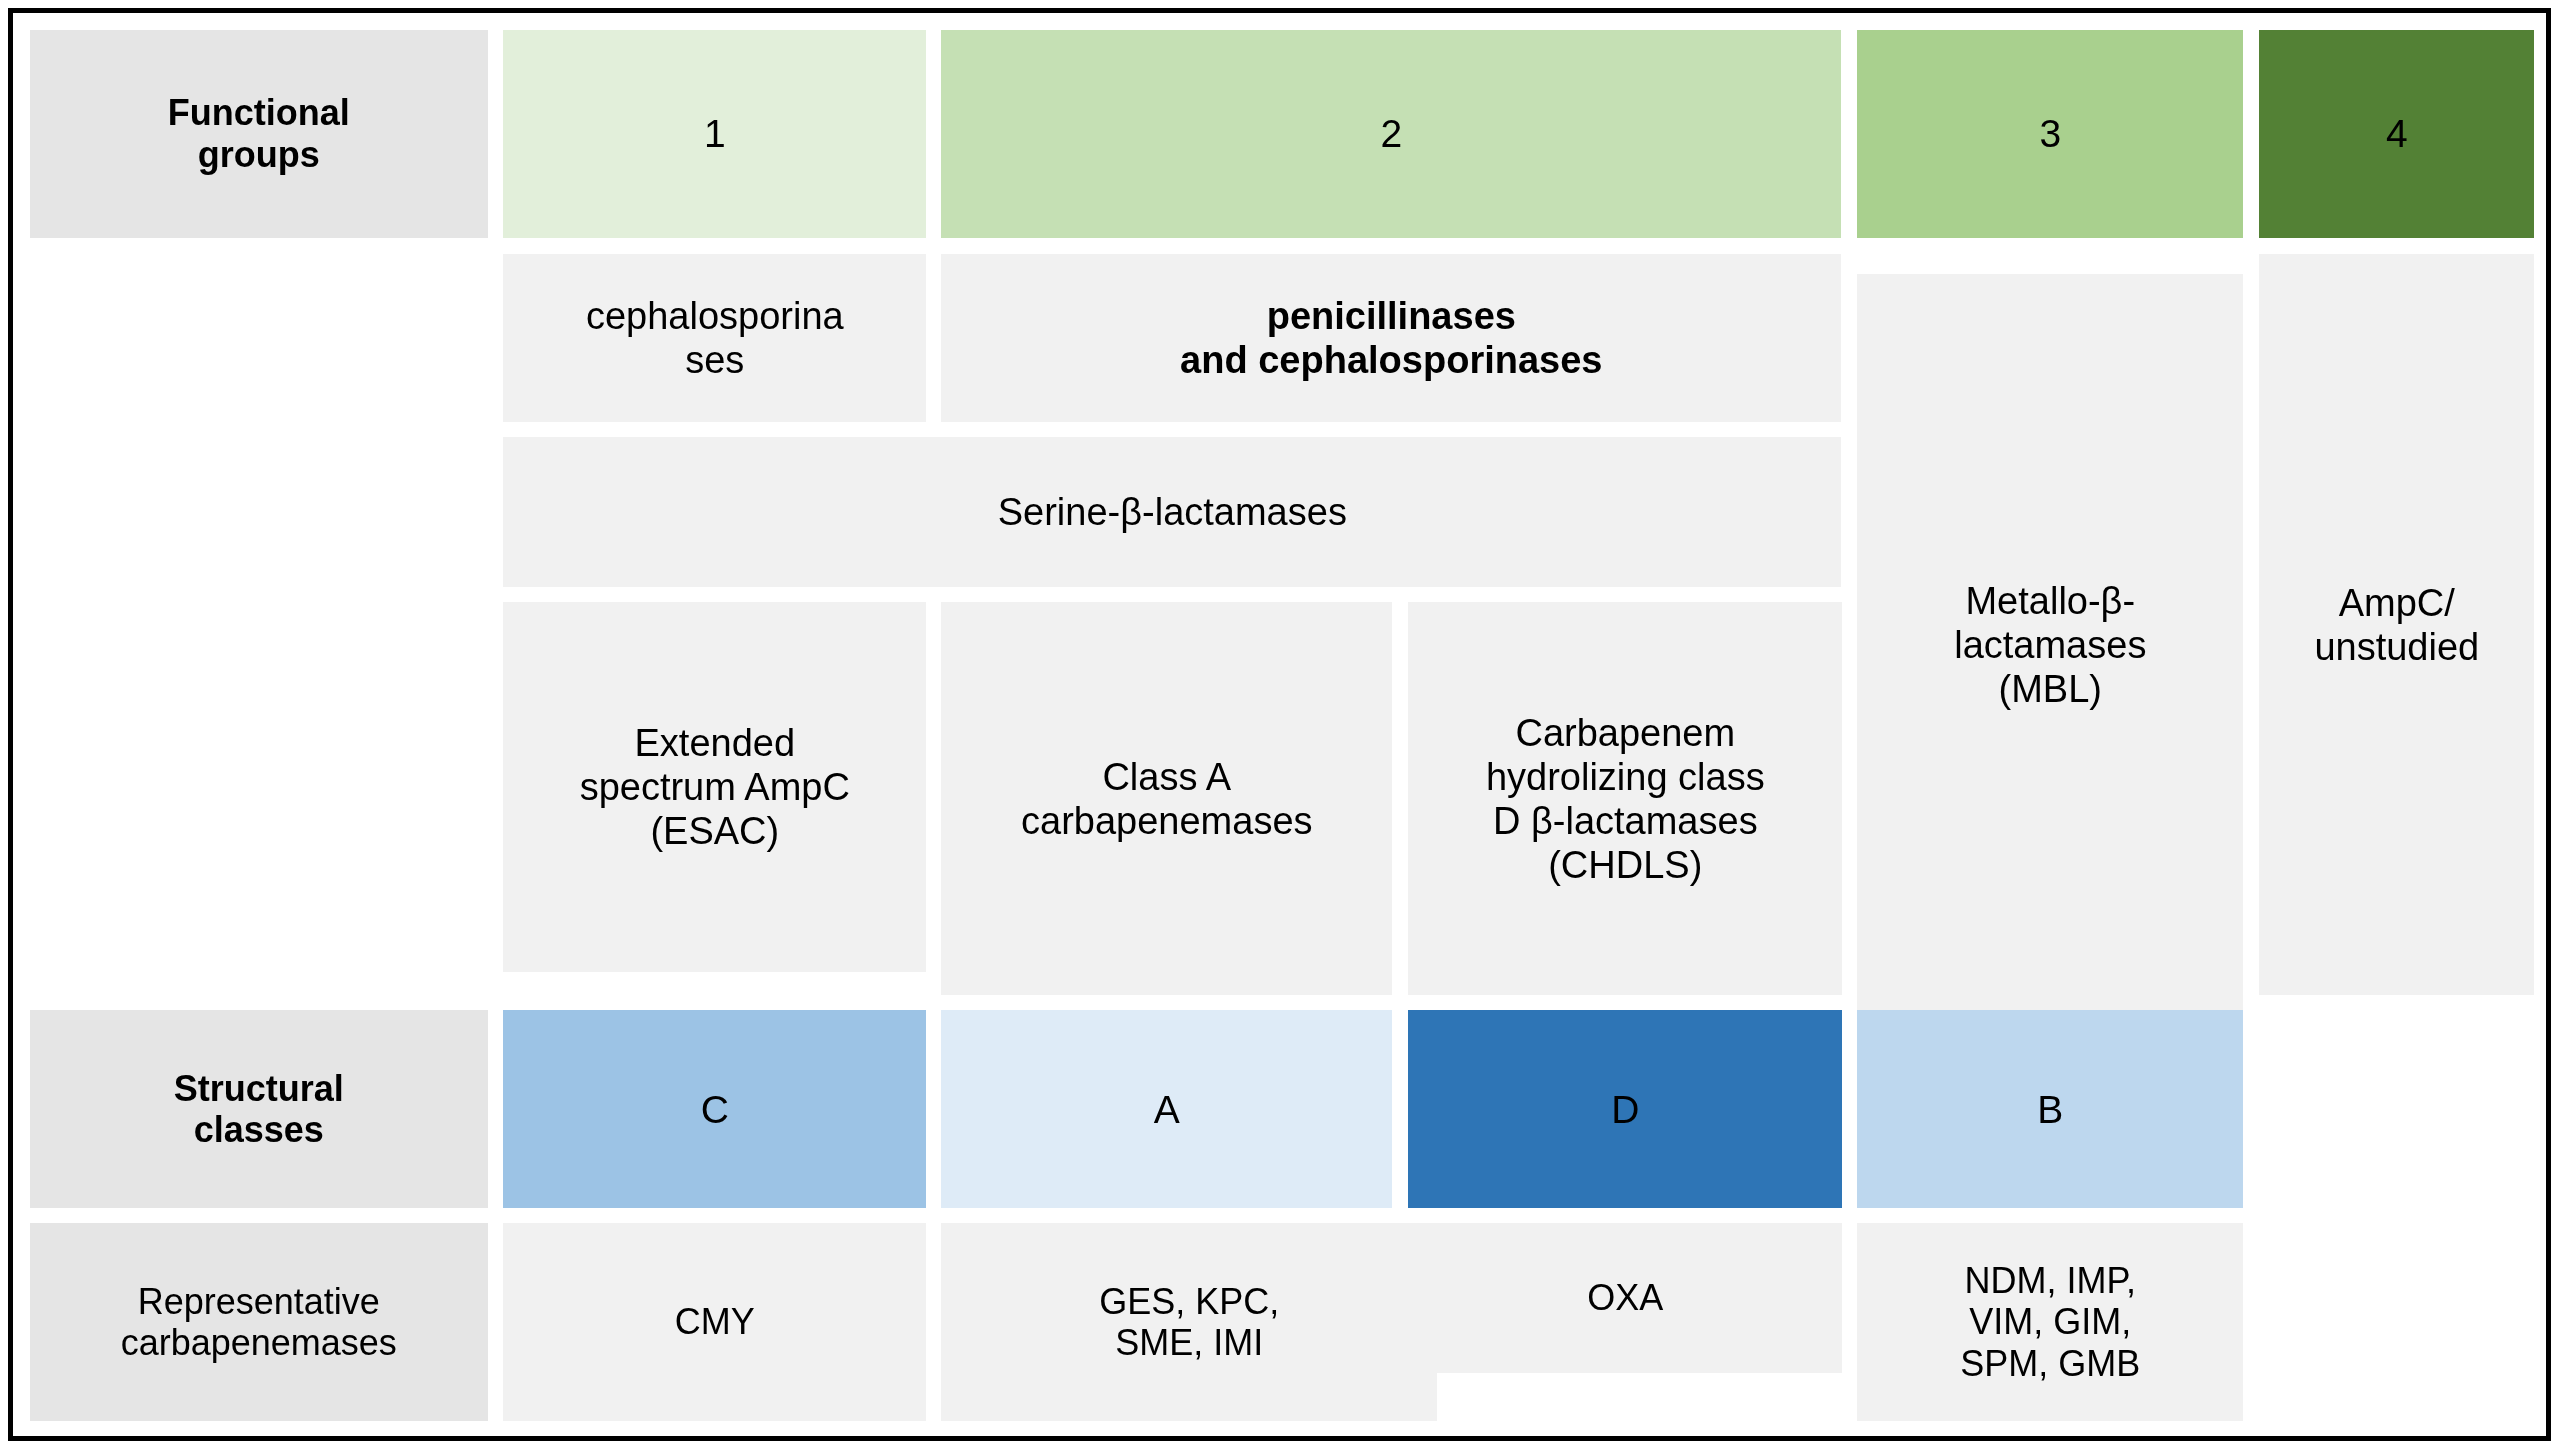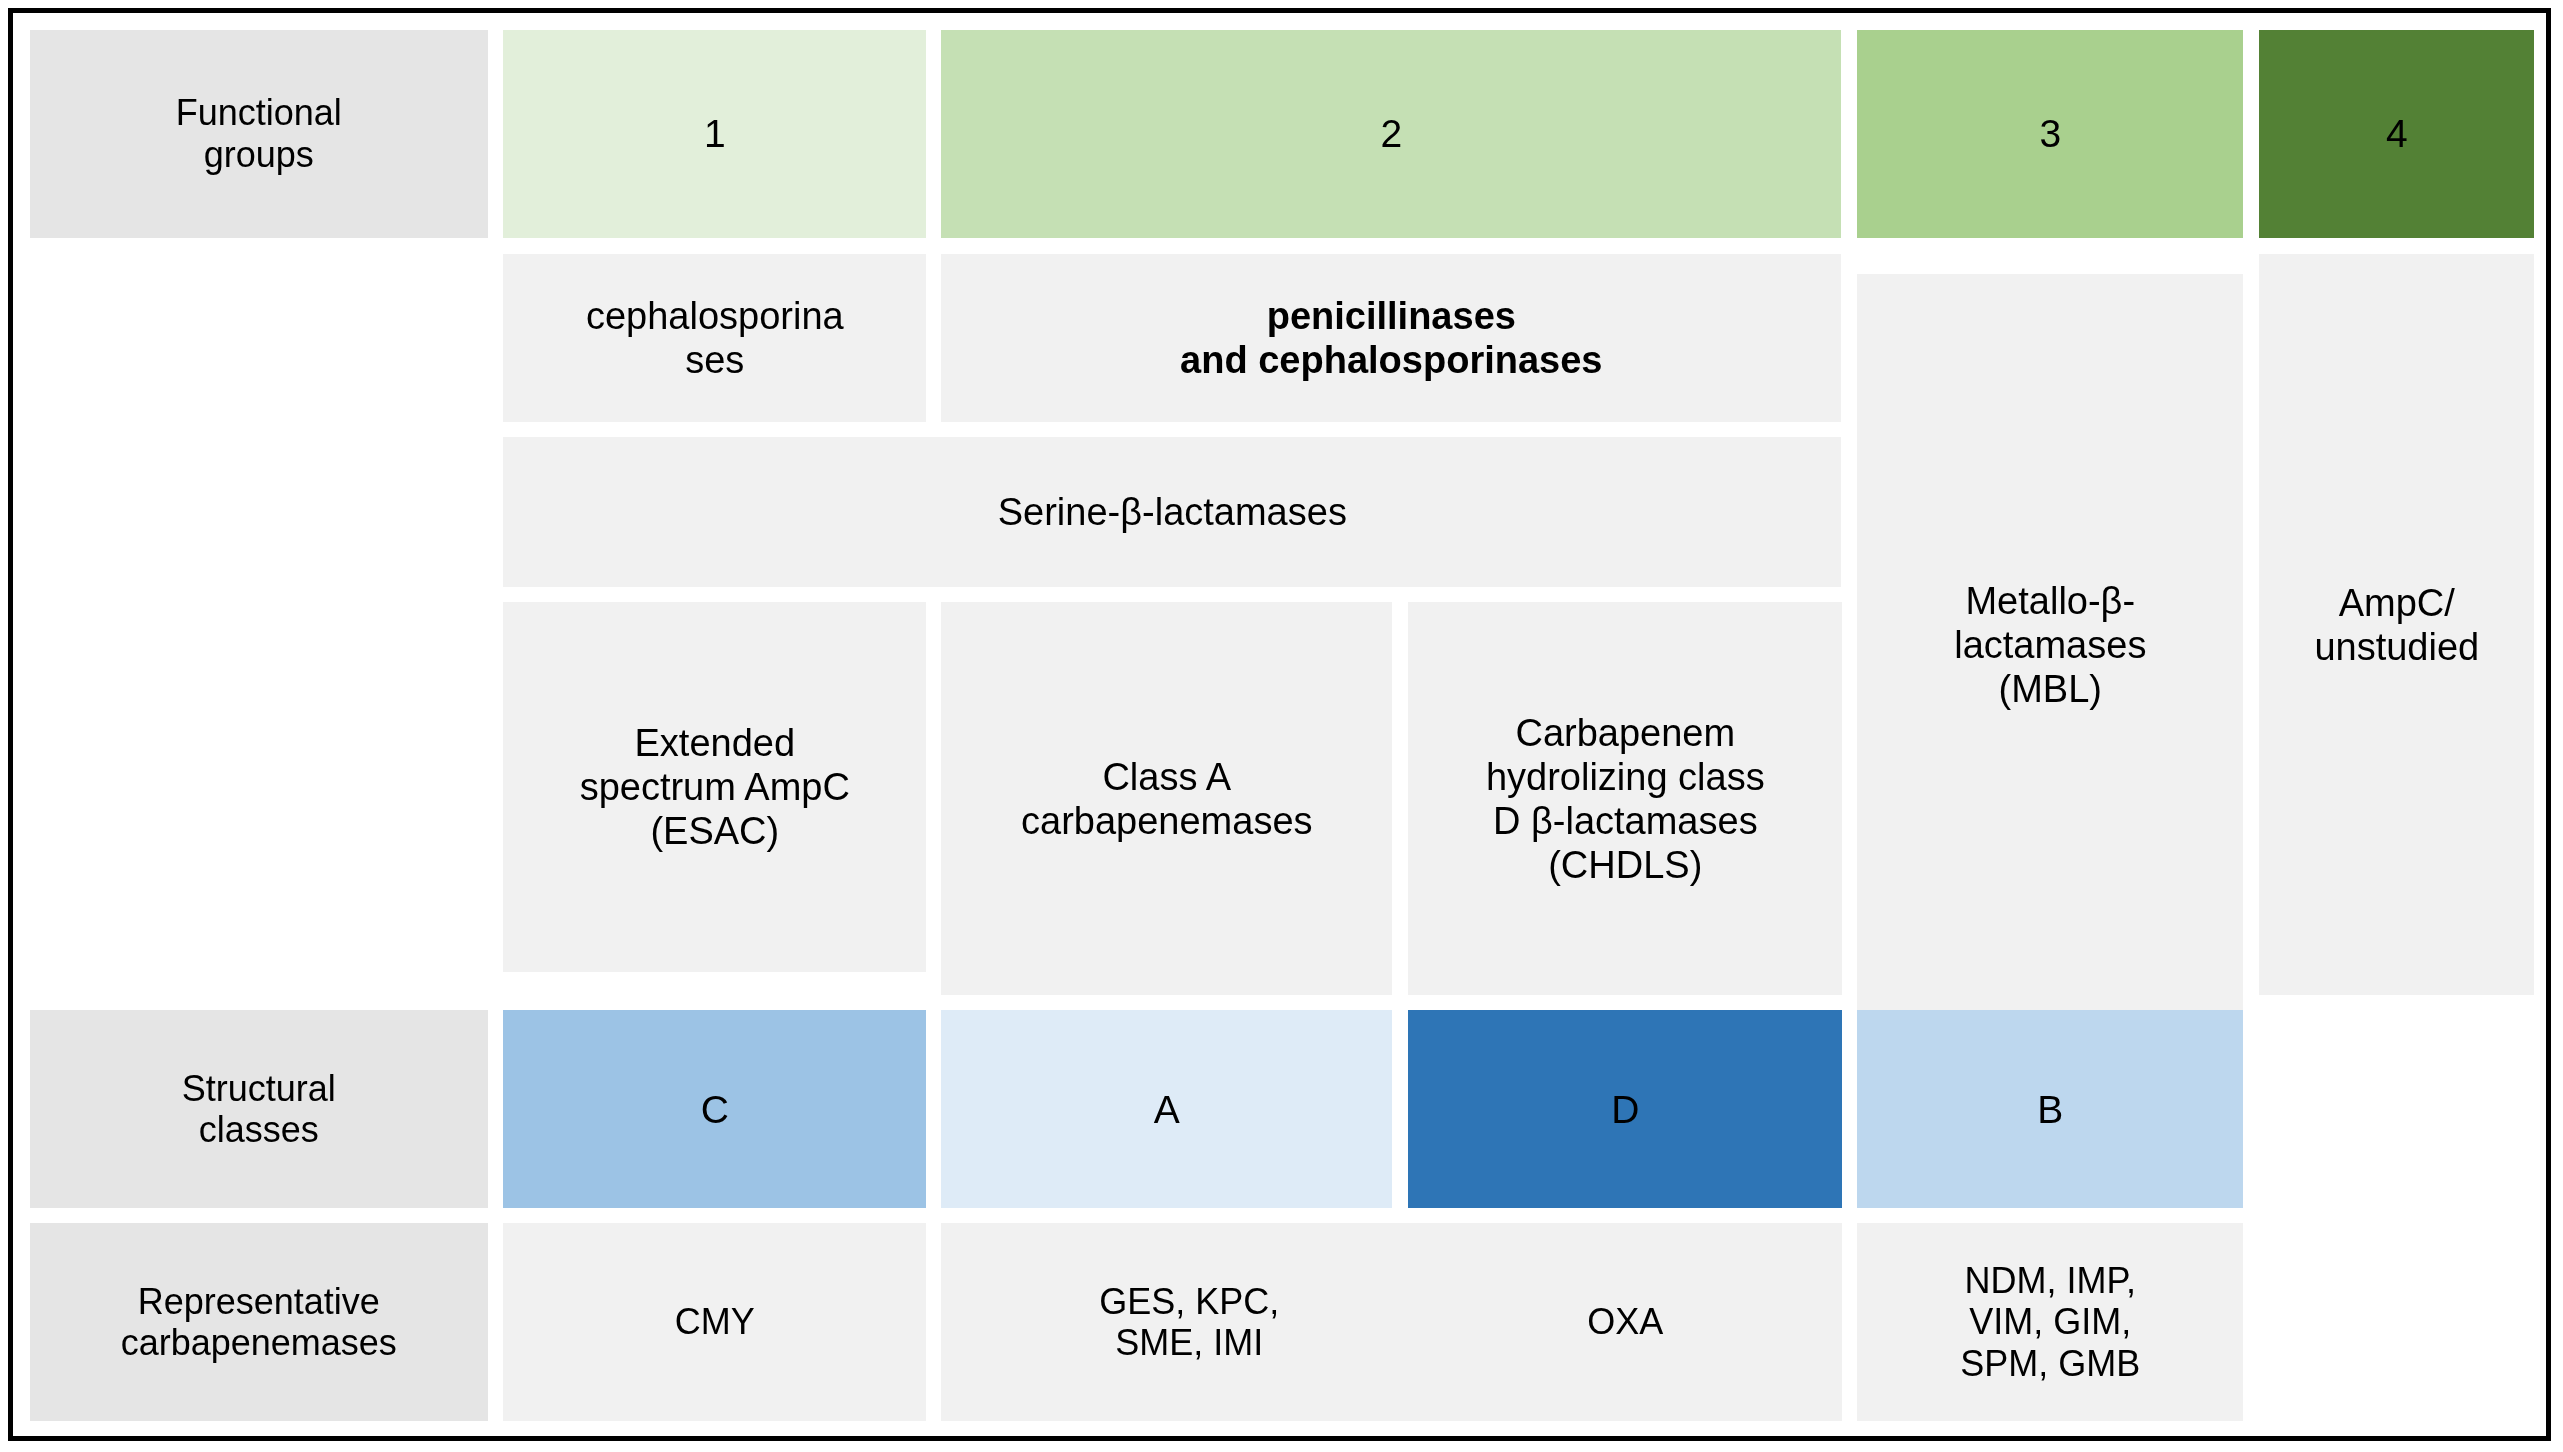--- a/index.html
+++ b/index.html
@@ -23,21 +23,21 @@
     align-items:center;
     justify-content:center;
     text-align:center;
     color:#000000;
     line-height:1.16;
     padding:3.3px 8.3px;
     white-space:pre-line;
     overflow:hidden;
   }
   .lbl{ background:#e5e5e5; font-size:36px; }
-  .lbl.bold{ font-weight:normal; }
+  .lbl.bold{ font-weight:bold; }
   .grp{ font-size:39px; }
   .body{ background:#f1f1f1; font-size:38px; }
   .struct{ font-size:39px; }
   .rep{ background:#f1f1f1; font-size:36px; }
 </style>
 </head>
 <body>
 
 <div id="frame">
 
@@ -91,20 +91,20 @@
   <div class="cell struct" style="left:1844px;top:997px;width:386px;height:198px;background:#bdd7ee;">B</div>
 
   <div class="cell lbl" style="left:16.5px;top:1210px;width:458px;height:198px;">Representative
 carbapenemases</div>
 
   <div class="cell rep" style="left:490px;top:1210px;width:423px;height:198px;">CMY</div>
 
   <div class="cell rep" style="left:928px;top:1210px;width:496px;height:198px;">GES, KPC,
 SME, IMI</div>
 
-  <div class="cell rep" style="left:1395px;top:1210px;width:434px;height:198px;">OXA</div>
+  <div class="cell rep" style="left:1395px;top:1210px;width:434px;height:150px;">OXA</div>
 
   <div class="cell rep" style="left:1844px;top:1210px;width:386px;height:198px;">NDM, IMP,
 VIM, GIM,
 SPM, GMB</div>
 
 </div>
 
 
 </body></html>

